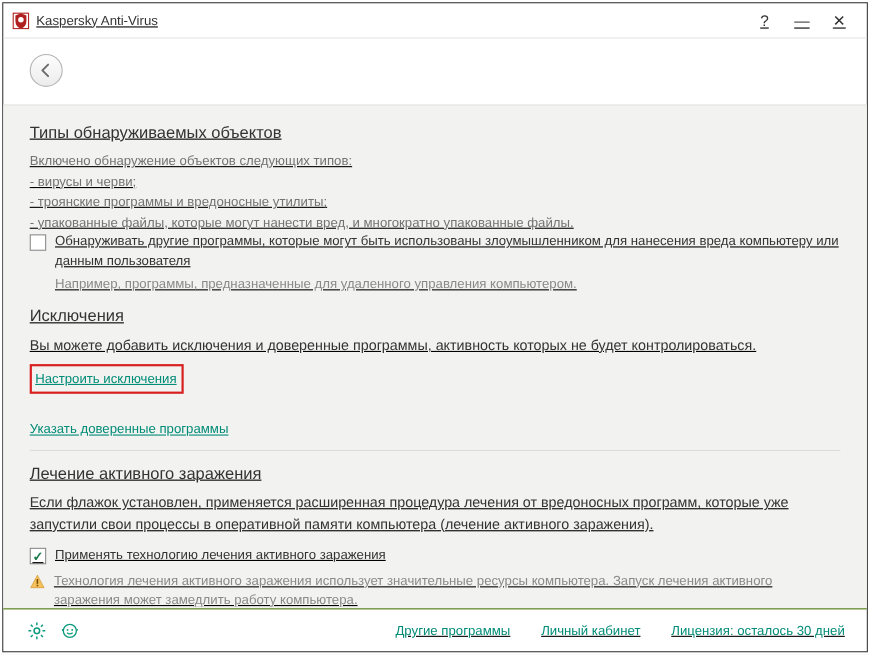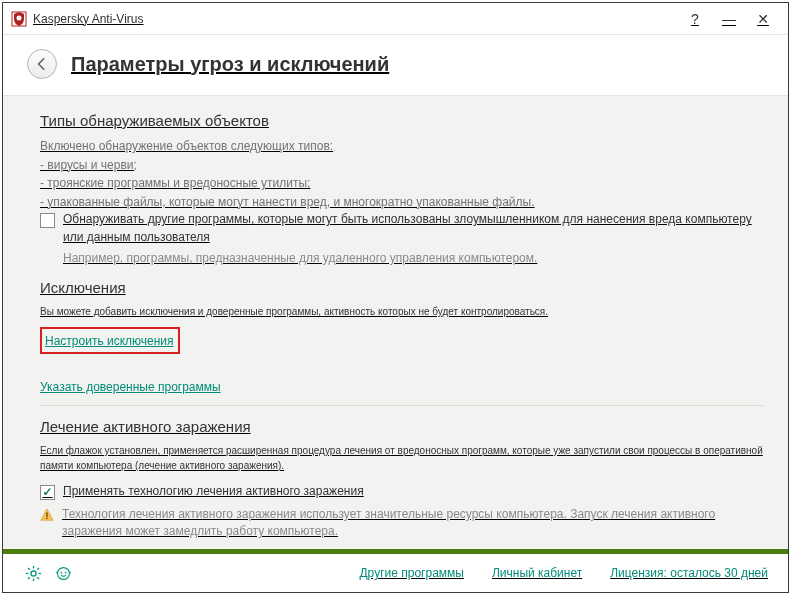--- a/index.html
+++ b/index.html
@@ -47,27 +47,27 @@
   display: flex; align-items: center; justify-content: center;
   cursor: pointer;
   margin-right: 14px;
 }
 .back-btn svg { width: 14px; height: 14px; }
 .page-title { font-size: 20px; color: #333; font-weight: 600; }
 .content {
   flex: 1;
   background: #f2f2f0;
   border-top: 1px solid #e3e3e3;
-  border-bottom: 5px solid #4d7c0f;
-  padding: 16px 24px 10px 37px;
+  border-bottom: 1px solid #4d7c0f;
+  padding: 16px 24px 10px 24px;
   overflow: hidden;
   color: #333;
 }
 .section-title { font-size: 15px; color: #333; margin-bottom: 8px; }
-.body-text { font-size: 10px; color: #333; line-height: 1.5; }
+.body-text { font-size: 13px; color: #333; line-height: 1.5; }
 .gray-text { font-size: 12px; color: #8a8a8a; line-height: 1.4; }
 .threat-list { font-size: 12px; color: #737373; line-height: 1.55; margin-bottom: 0; }
 .checkbox-row { display: flex; align-items: flex-start; margin-bottom: 4px; }
 .checkbox-row .cb {
   width: 15px; height: 15px;
   border: 1px solid #8a8a8a; background: #fff;
   margin-right: 8px; margin-top: 2px;
   display: flex; align-items: center; justify-content: center;
   cursor: pointer;
 }
@@ -127,21 +127,20 @@
         <span>✕</span>
       </div>
   </div>
 
   <div class="header">
     <div class="back-btn">
       <svg viewBox="0 0 16 16">
           <path d="M10 2 L4 8 L10 14" fill="none" stroke="#6a6a6a" stroke-width="2" stroke-linecap="round" stroke-linejoin="round"></path>
         </svg>
     </div>
-    <div class="page-title">Параметры угроз и исключений</div>
   </div>
 
   <div class="content">
 
     <div class="section-title">Типы обнаруживаемых объектов</div>
     <div class="threat-list">
       <div>Включено обнаружение объектов следующих типов:</div>
       <div>- вирусы и черви;</div>
       <div>- троянские программы и вредоносные утилиты;</div>
       <div>- упакованные файлы, которые могут нанести вред, и многократно упакованные файлы.</div>

